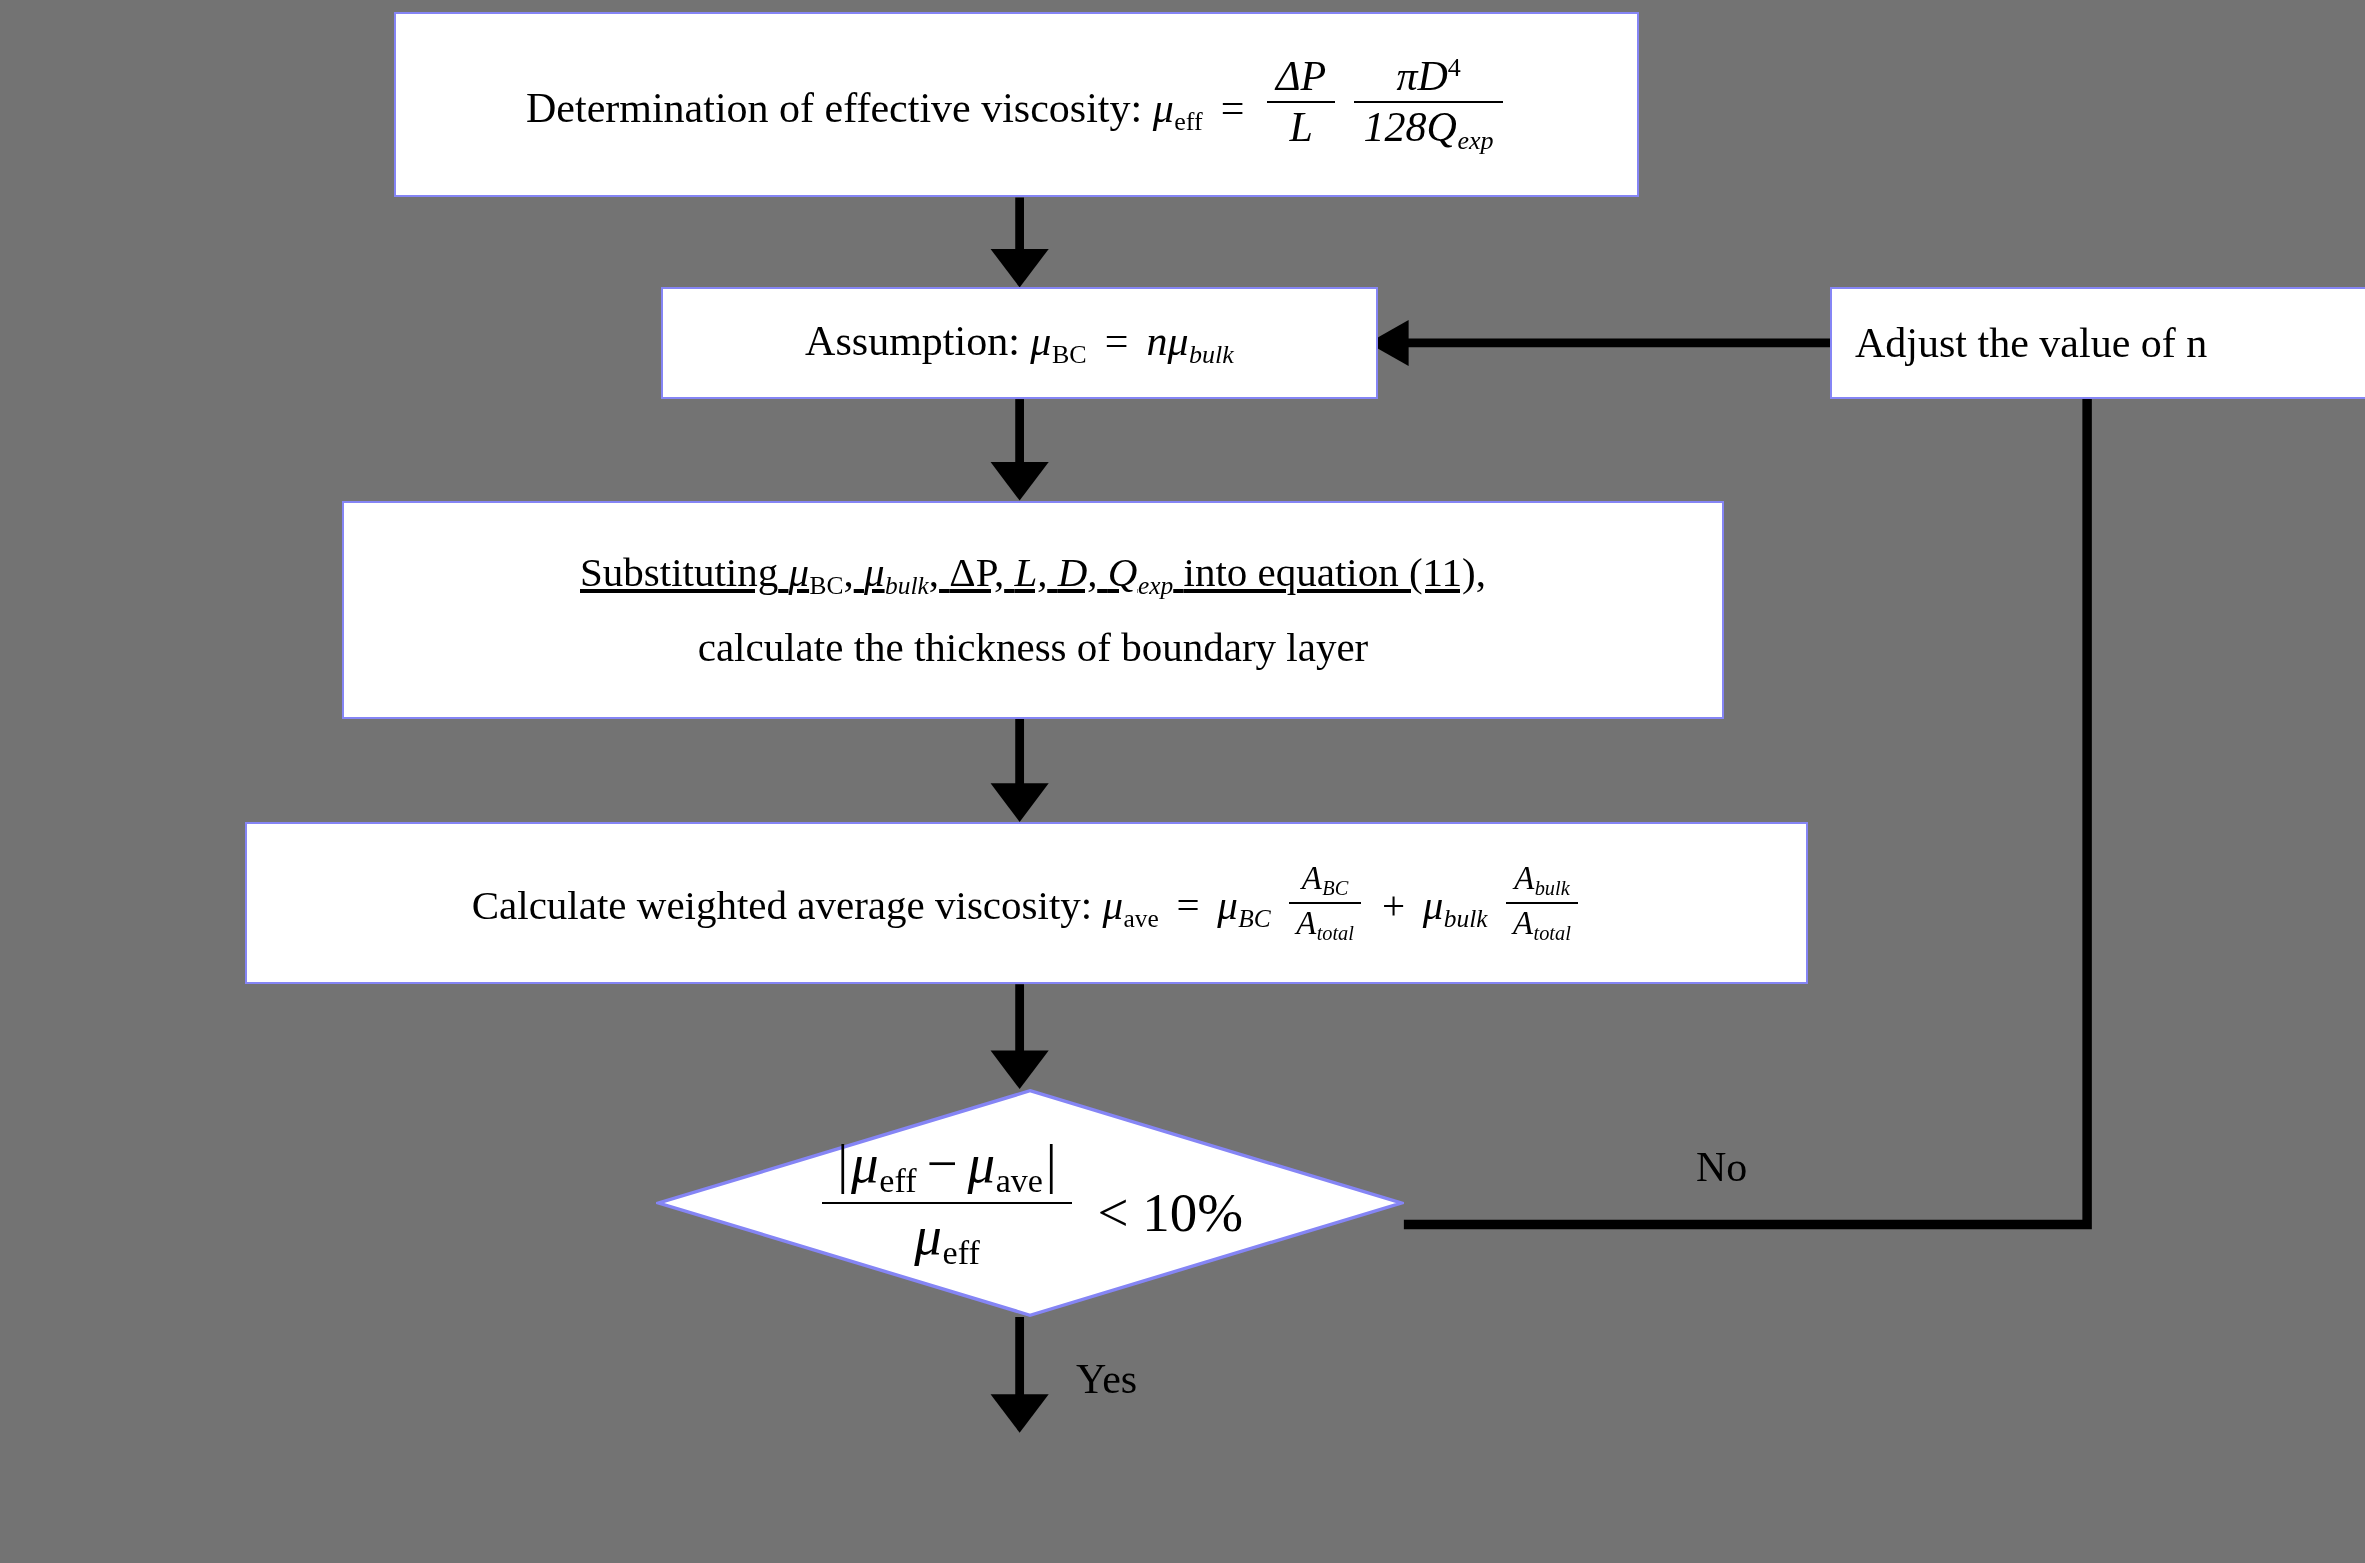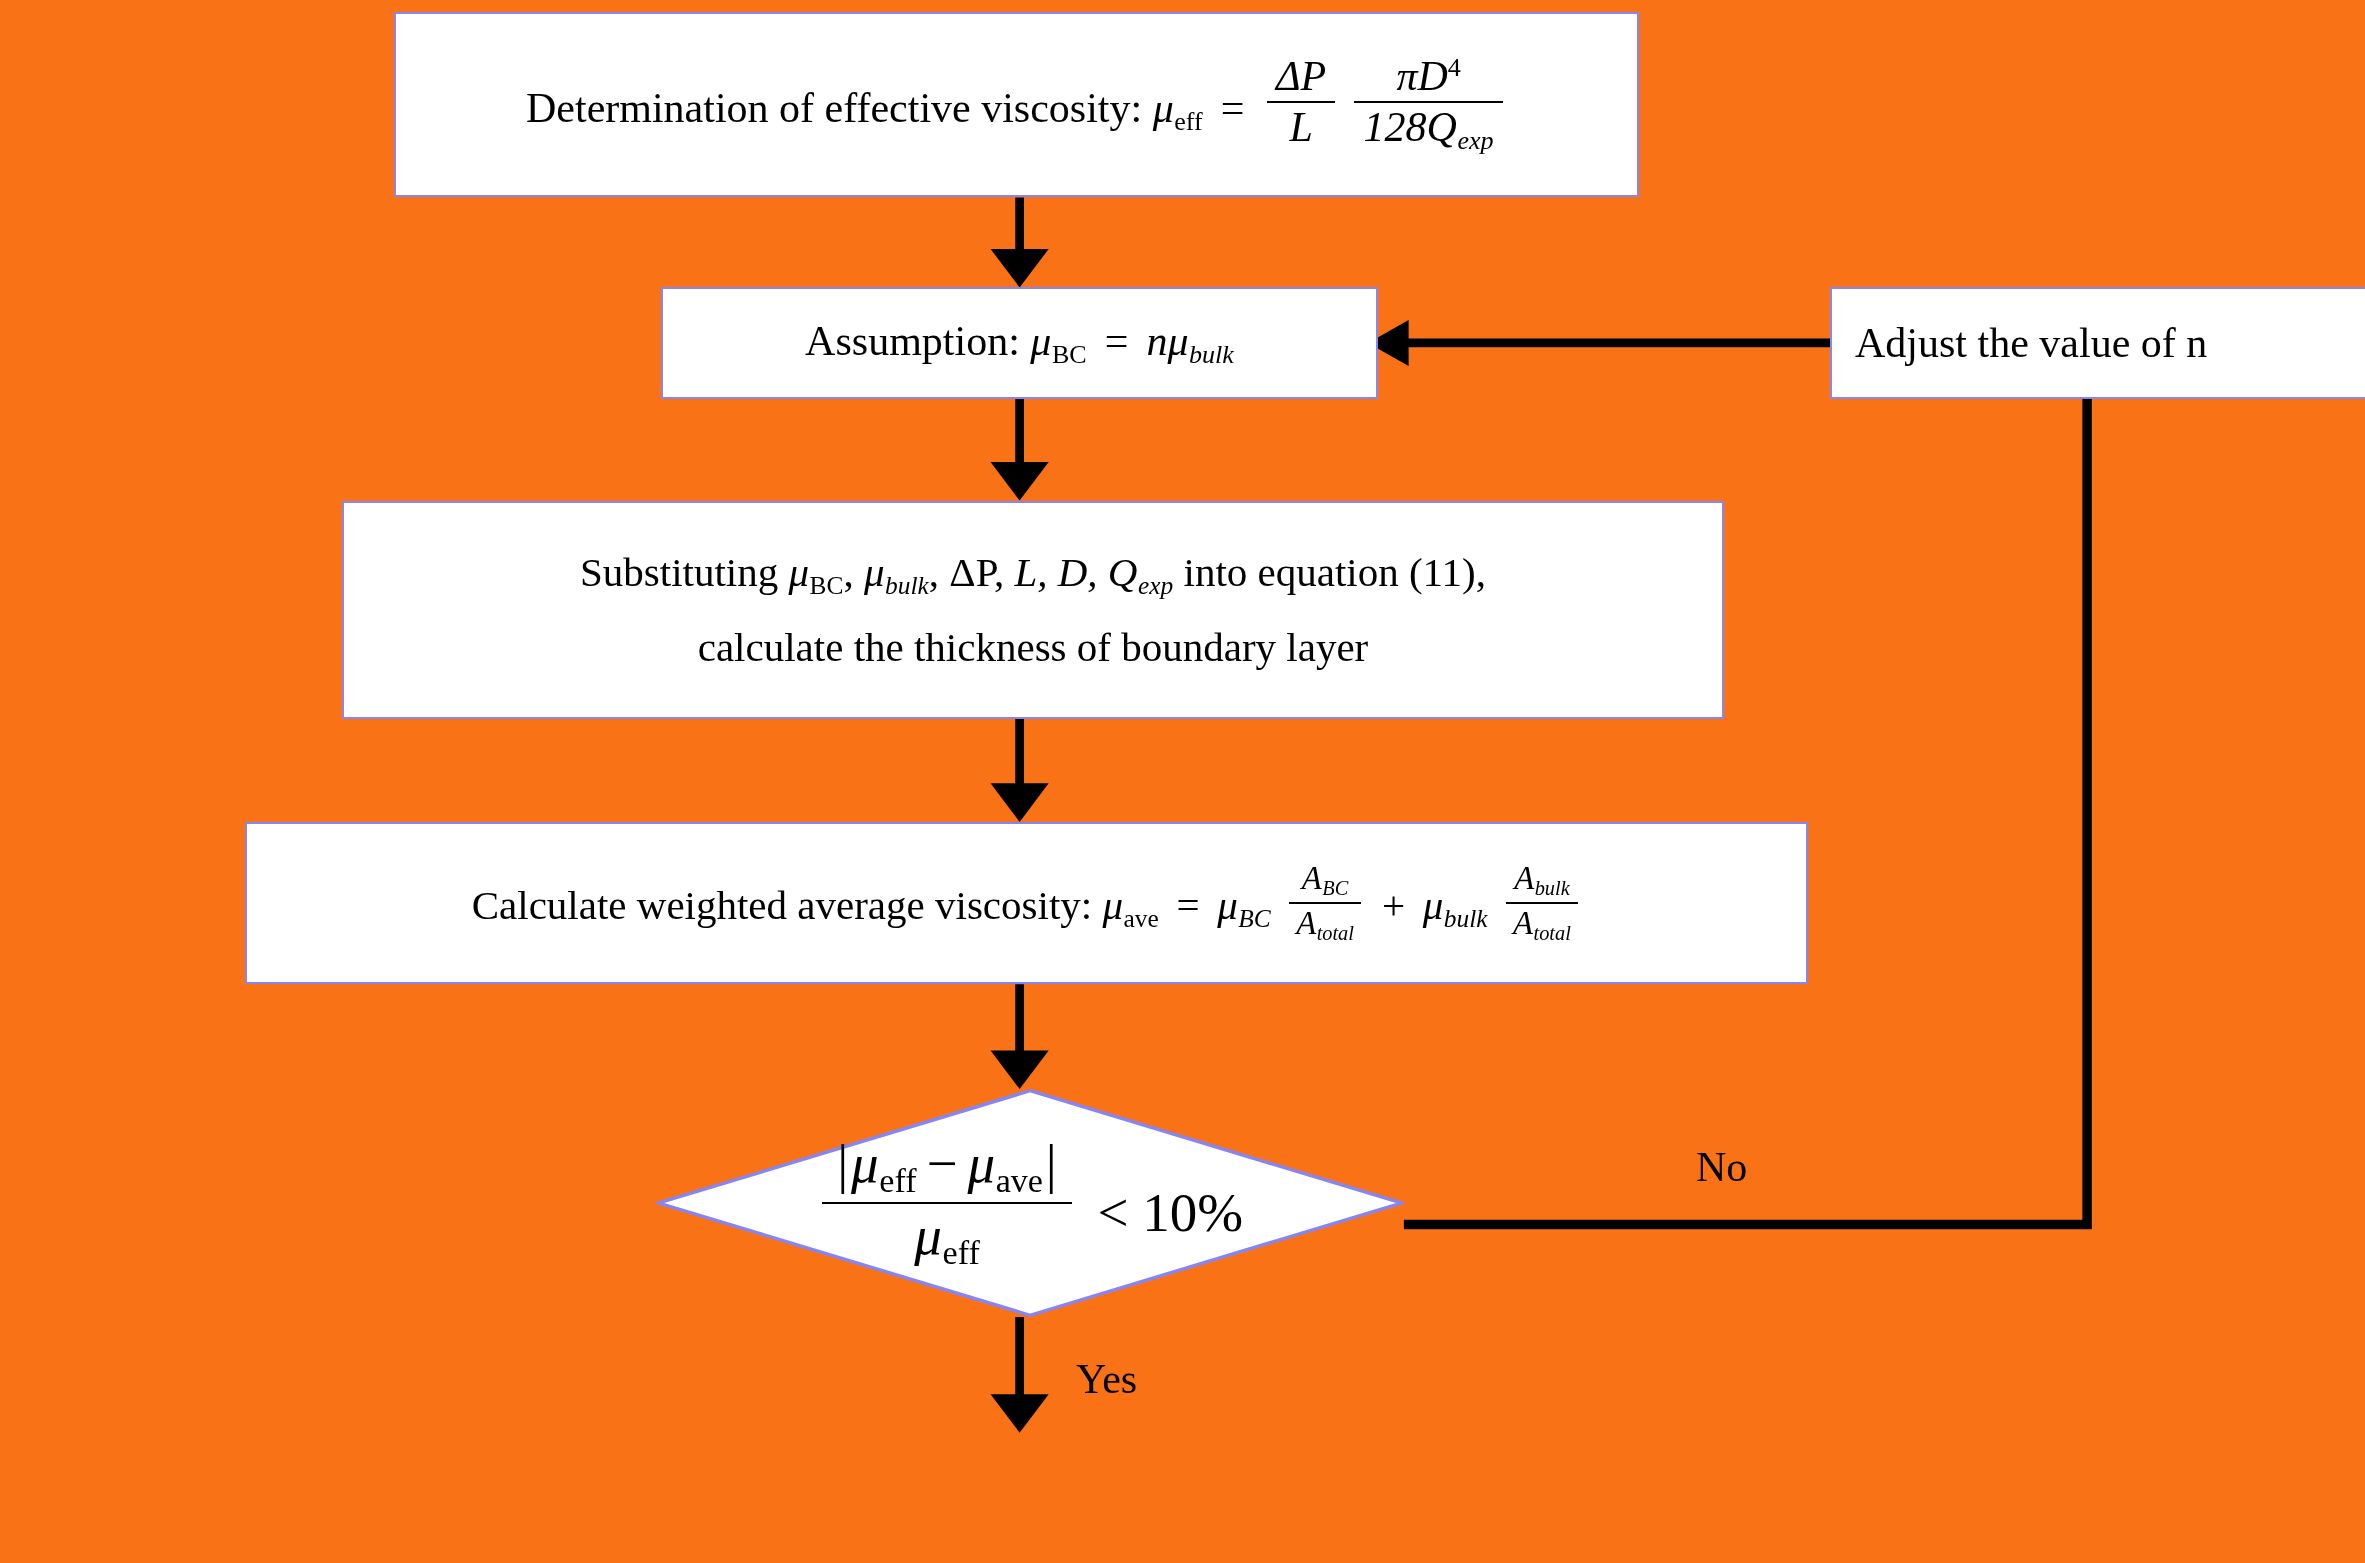--- a/index.html
+++ b/index.html
@@ -2,21 +2,21 @@
 <html style="font-size:10.8px"><head>
 <meta charset="utf-8">
 <title>Viscosity Iteration Flowchart</title>
 <style>
   html,body{margin:0;padding:0;background:#ffffff;}
   body{font-family:"Liberation Serif","DejaVu Serif",serif;color:#000;}
   #canvas{
     position:relative;
     width:2366px;
     height:1564px;
-    background:#f97316;
+    background:#737373;
     overflow:hidden;
   }
   .node{
     position:absolute;
     box-sizing:border-box;
     border:2.7px solid #8585f5;
     background:#ffffff;
     display:flex;
     align-items:center;
     justify-content:center;
@@ -167,21 +167,21 @@
   </div>
 
   <div class="node fs-lg" style="left:1830px; top:287px; width:548px; height:112px; justify-content:flex-start;">
     <div class="inner" style="text-align:left; padding-left:23px;">
       <span>Adjust the value of n</span>
     </div>
   </div>
 
   <div class="node fs-md" style="left:342px; top:501px; width:1382px; height:218px;">
     <div class="inner">
-      <div style="margin-bottom:20px;">
+      <div style="margin-bottom:20px;text-decoration:underline;">
         <span>Substituting</span>
         <span class="mi">μ</span><span class="sub mupr">BC</span><span>,</span>
         <span class="mi">μ</span><span class="sub mi">bulk</span><span>,</span>
         <span>ΔP,</span>
         <span class="mi">L,</span>
         <span class="mi">D,</span>
         <span class="mi">Q</span><span class="sub mi">exp</span>
         <span>into equation (11),</span>
       </div>
       <div>calculate the thickness of boundary layer</div>

